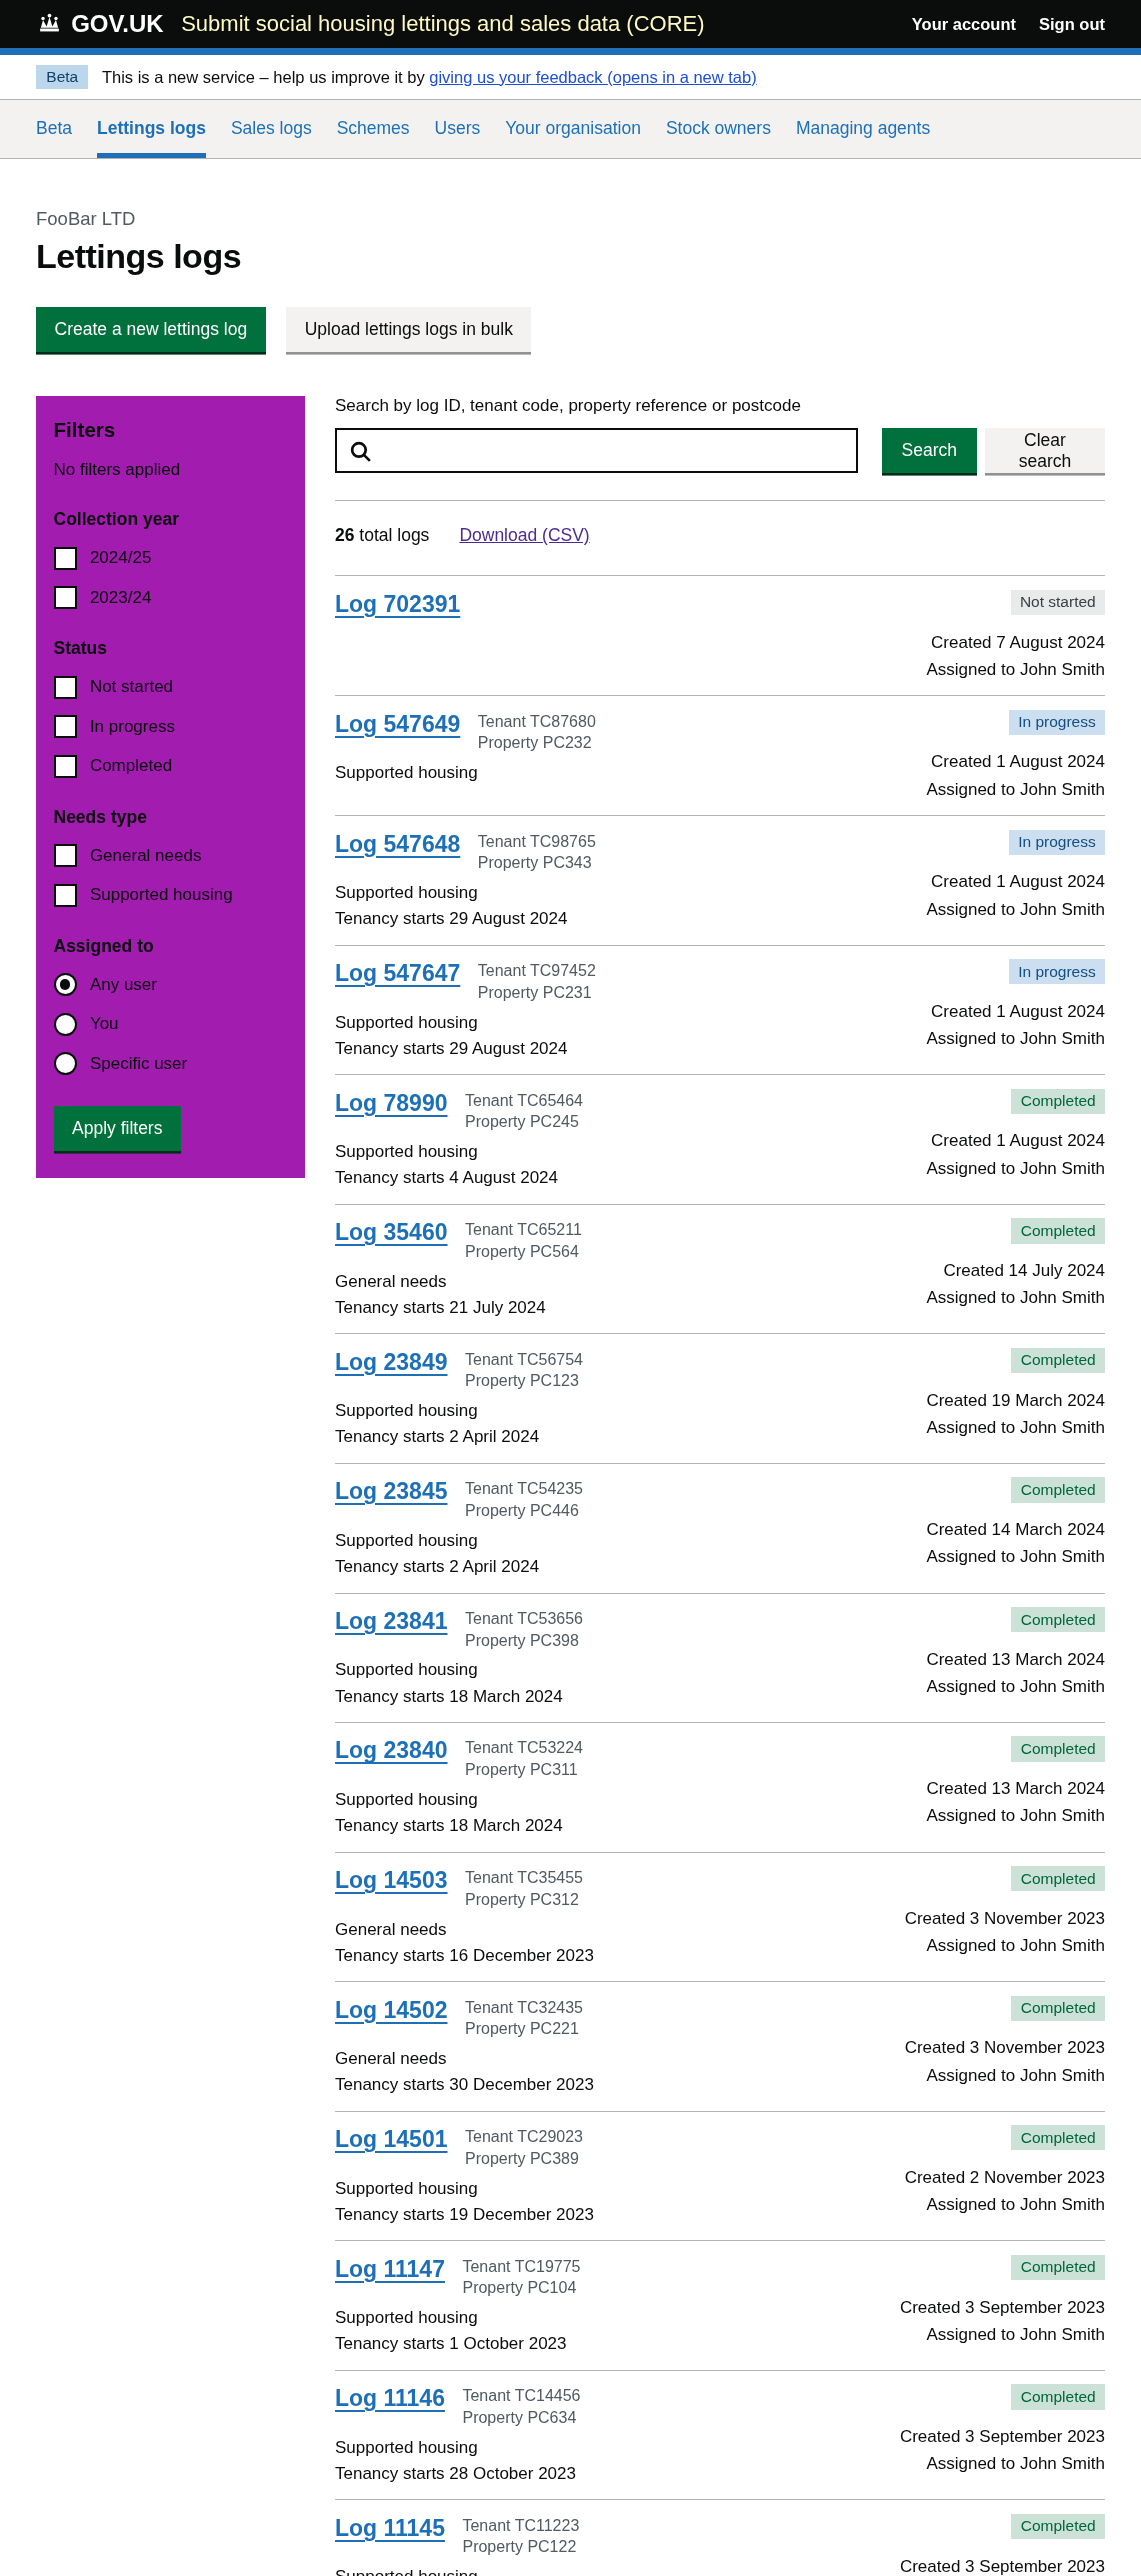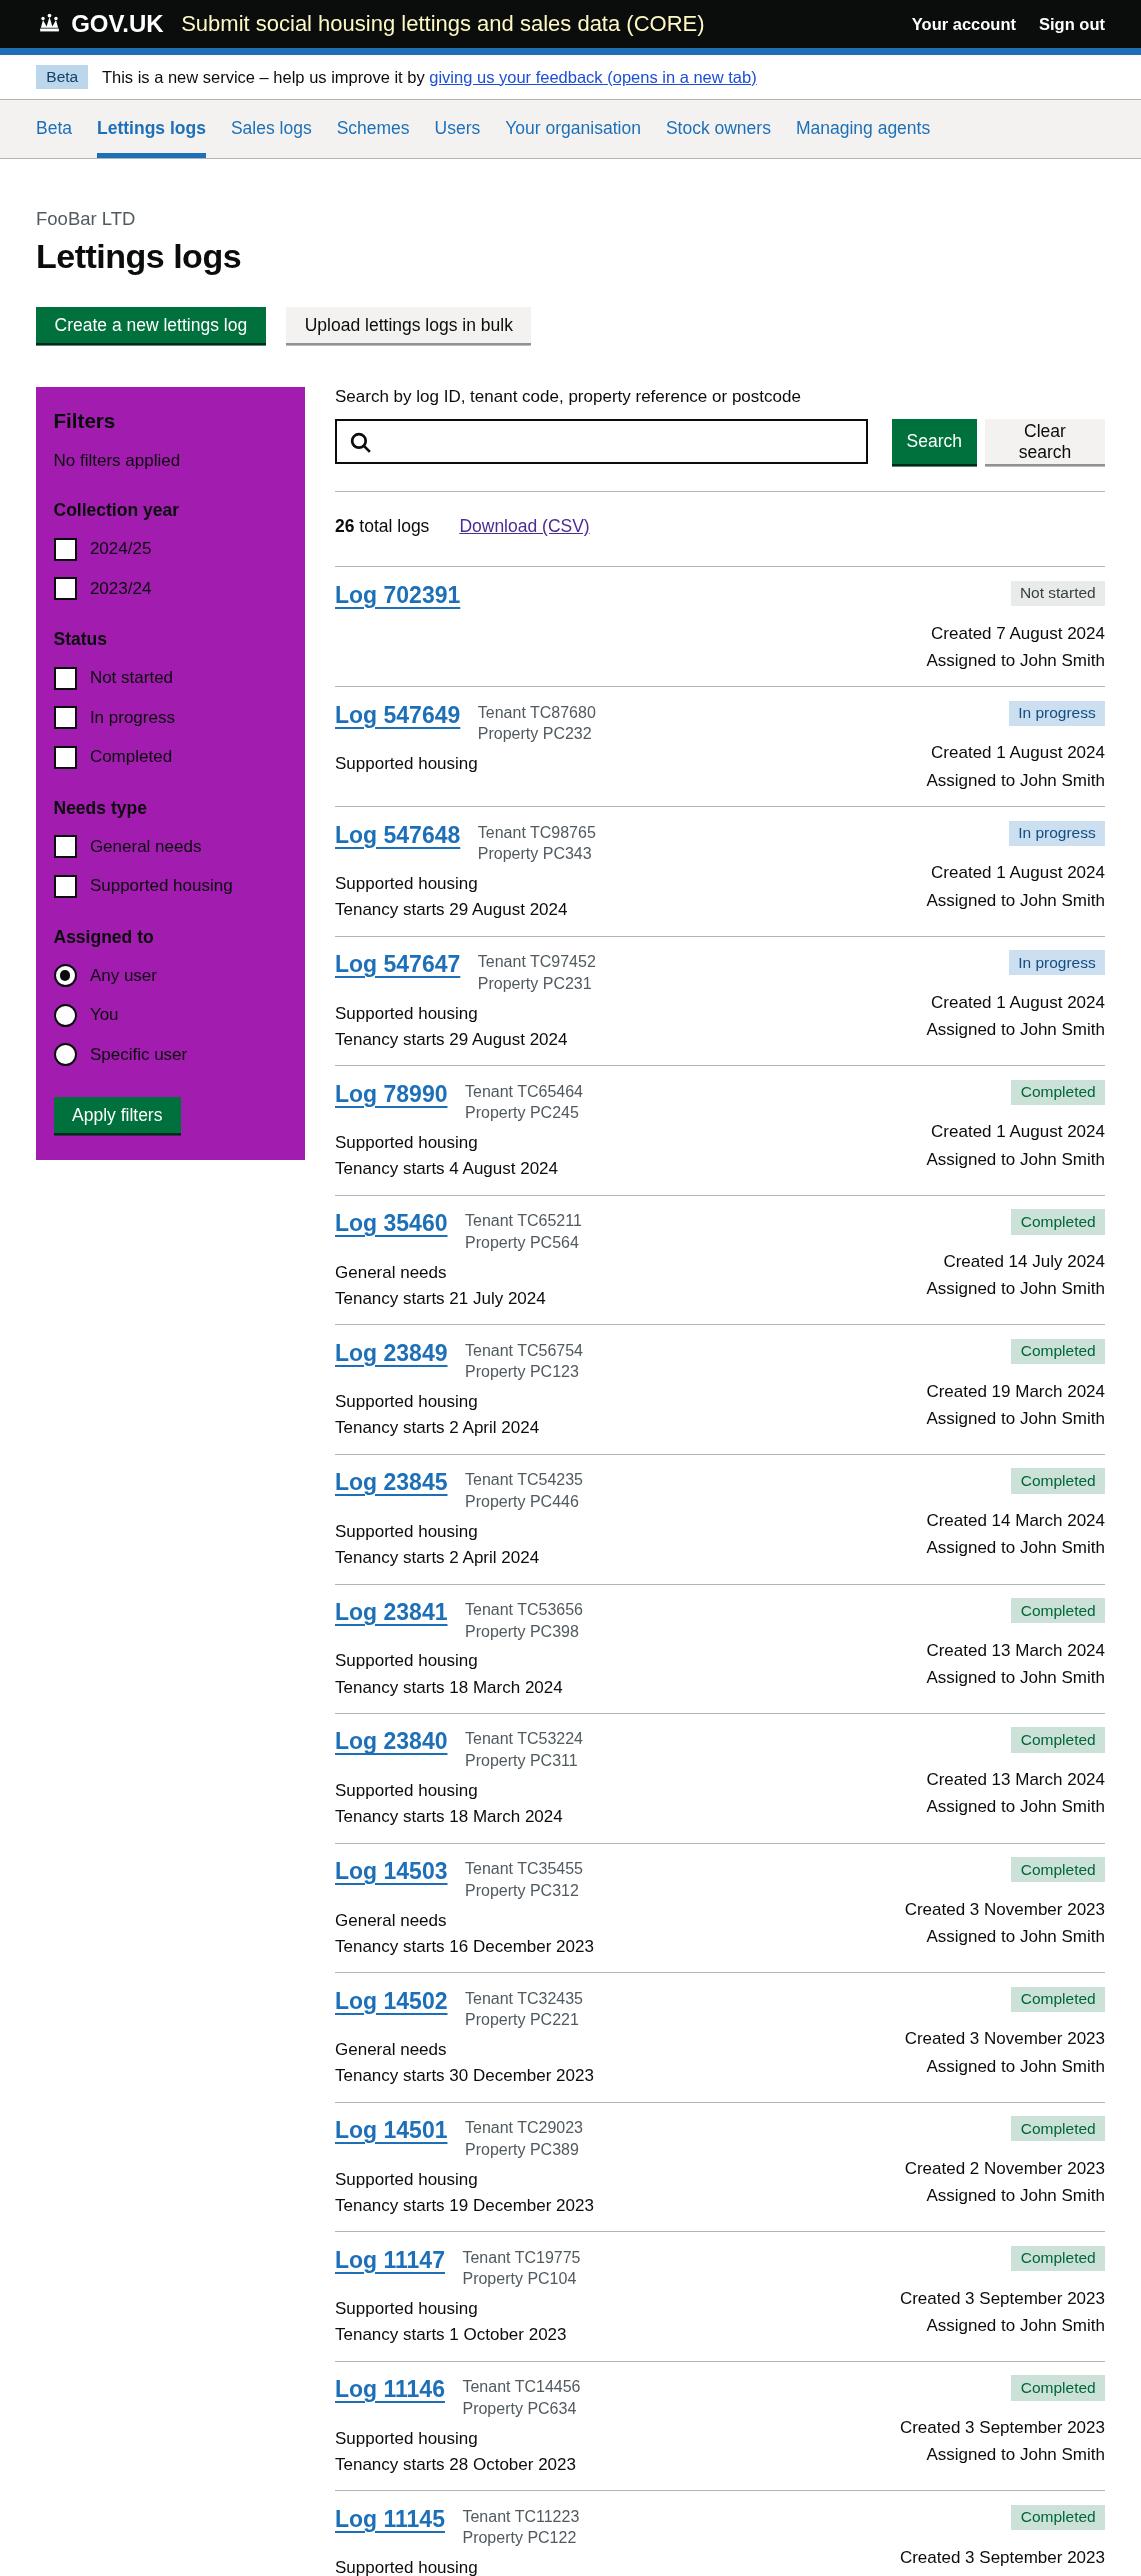--- a/index.html
+++ b/index.html
@@ -34,21 +34,21 @@
   .subnav-inner { display:flex; gap:25px; padding:18.5px 36px 0; }
   .nav-item { font-size:17.5px; color:#1d70b8; text-decoration:none; padding-bottom:13.4px; border-bottom:5.2px solid transparent; }
   .nav-item.active { border-bottom-color:#1d70b8; font-weight:bold; }
 
   
   .page-head { margin-top:49px; }
   .caption { font-size:18.5px; color:#505a5f; }
   h1.page-title { font-size:34px; margin:7.2px 0 0; letter-spacing:-0.5px; }
   .actions { margin-top:31px; display:flex; gap:20.6px; }
   .btn { display:inline-flex; align-items:center; justify-content:center; border:none;
-         font-size:17.5px; height:36px; padding:0 18.5px; font-family:inherit; cursor:pointer; }
+         font-size:17.5px; height:45px; padding:0 18.5px; font-family:inherit; cursor:pointer; }
   .btn-green { background:#00703c; color:#fff; box-shadow:0 2.6px 0 #002d18; }
   .btn-grey  { background:#f3f2f1; color:#0b0c0c; box-shadow:0 2.6px 0 #929191; }
 
   
   .columns { display:flex; gap:30px; margin-top:44px; align-items:flex-start; }
 
   
   .filters { width:269px; flex:0 0 auto; background:#a21caf; padding:21.6px 17.5px 27px; }
   .filters-title { font-size:20.6px; font-weight:bold; margin:0; }
   .filters-none { font-size:17px; margin-top:18.5px; }
@@ -60,21 +60,21 @@
   .radio.selected::after { content:""; position:absolute; inset:4.1px; background:#0b0c0c; border-radius:50%; }
   .apply-btn { margin-top:31px; }
 
   
   .results-col { flex:1 1 auto; min-width:0; }
   .search-label { font-size:17px; }
   .search-row { display:flex; gap:8.2px; margin-top:12.4px; }
   .search-wrap { flex:1 1 auto; position:relative; }
   .search-input { width:100%; height:45px; border:2.1px solid #0b0c0c; font-size:17.5px; padding:0 10.3px 0 52px; font-family:inherit; }
   .search-icon { position:absolute; left:13.4px; top:10.3px; }
-  .btn-search { width:85px; height:45px; flex:0 0 auto;margin-left:16px; }
+  .btn-search { width:95px; height:45px; flex:0 0 auto;margin-left:16px; }
   .btn-clear  { width:120px; height:45px; flex:0 0 auto; }
 
   .results-line { margin-top:27px; border-top:0.5px solid #b1b4b6; border-bottom:0.5px solid #b1b4b6;
                   padding:24px 0 29px; font-size:17.5px; display:flex; align-items:center; gap:30px; }
   .results-count b { font-weight:bold; }
   .download-link { color:#4c2c92; text-decoration:underline; }
 
   
   .log-row { display:flex; padding:13.4px 0 15.5px; border-bottom:0.5px solid #b1b4b6; }
   .log-row:last-of-type { border-bottom:none; }

